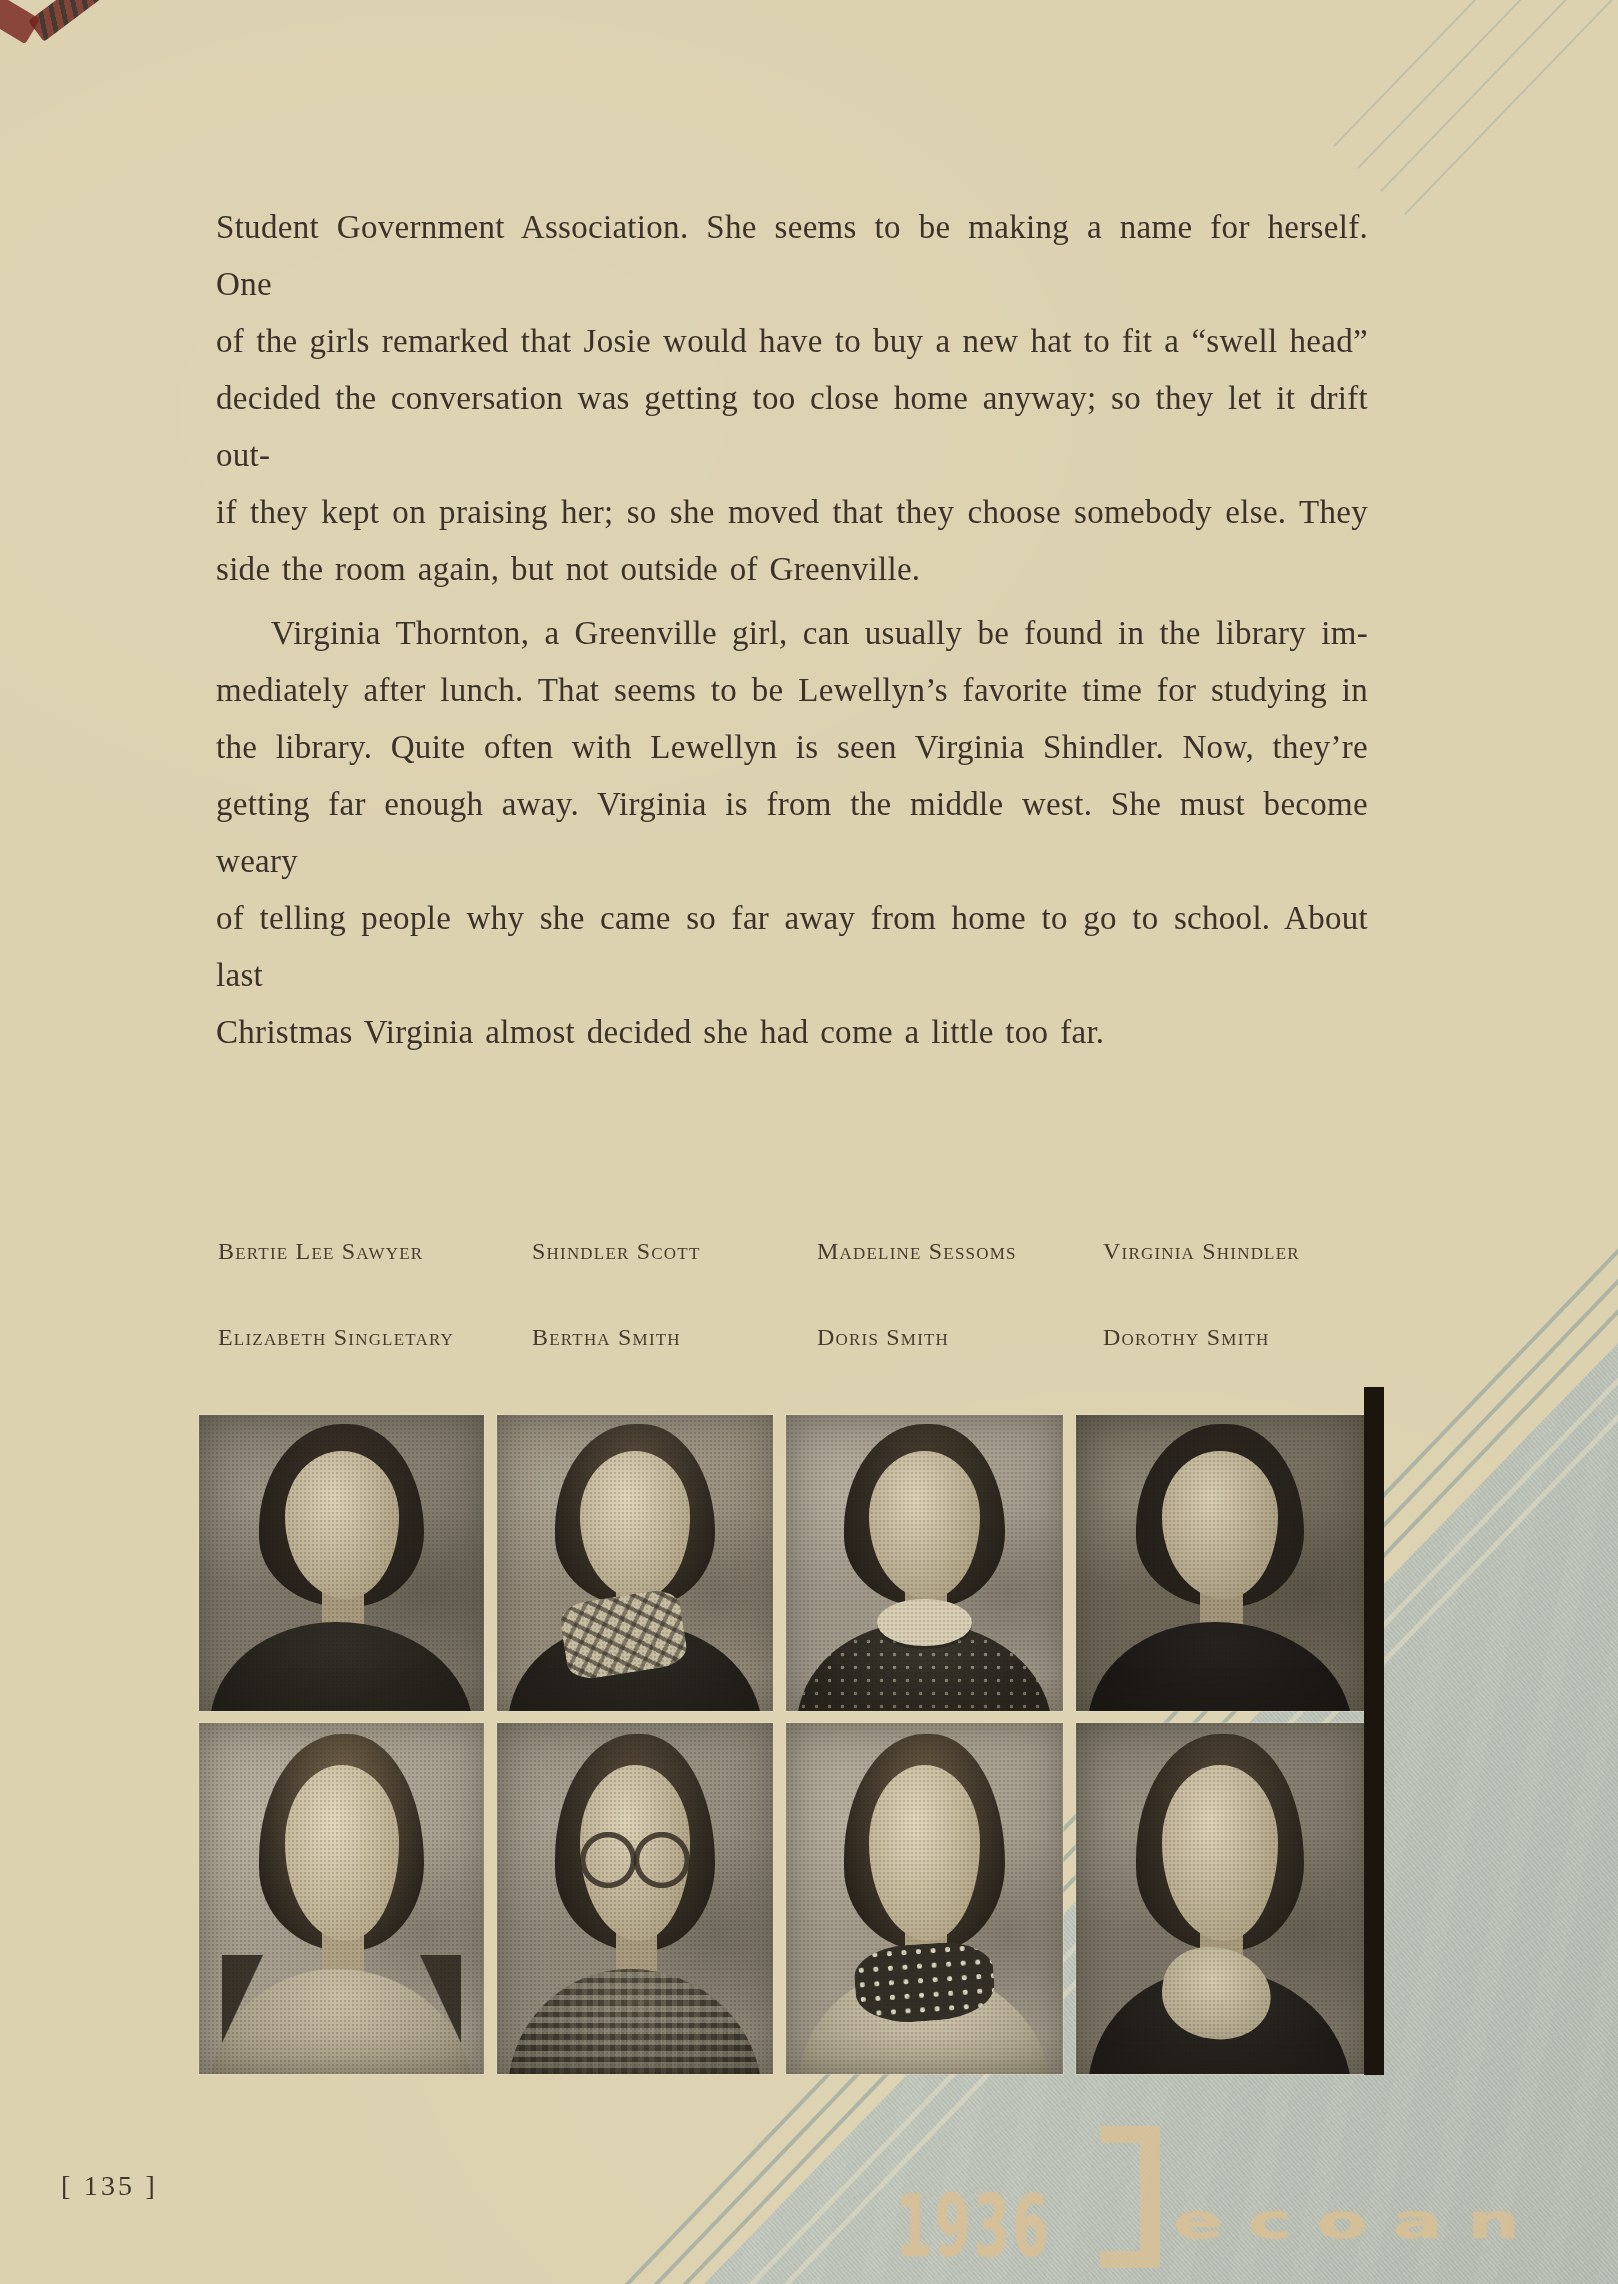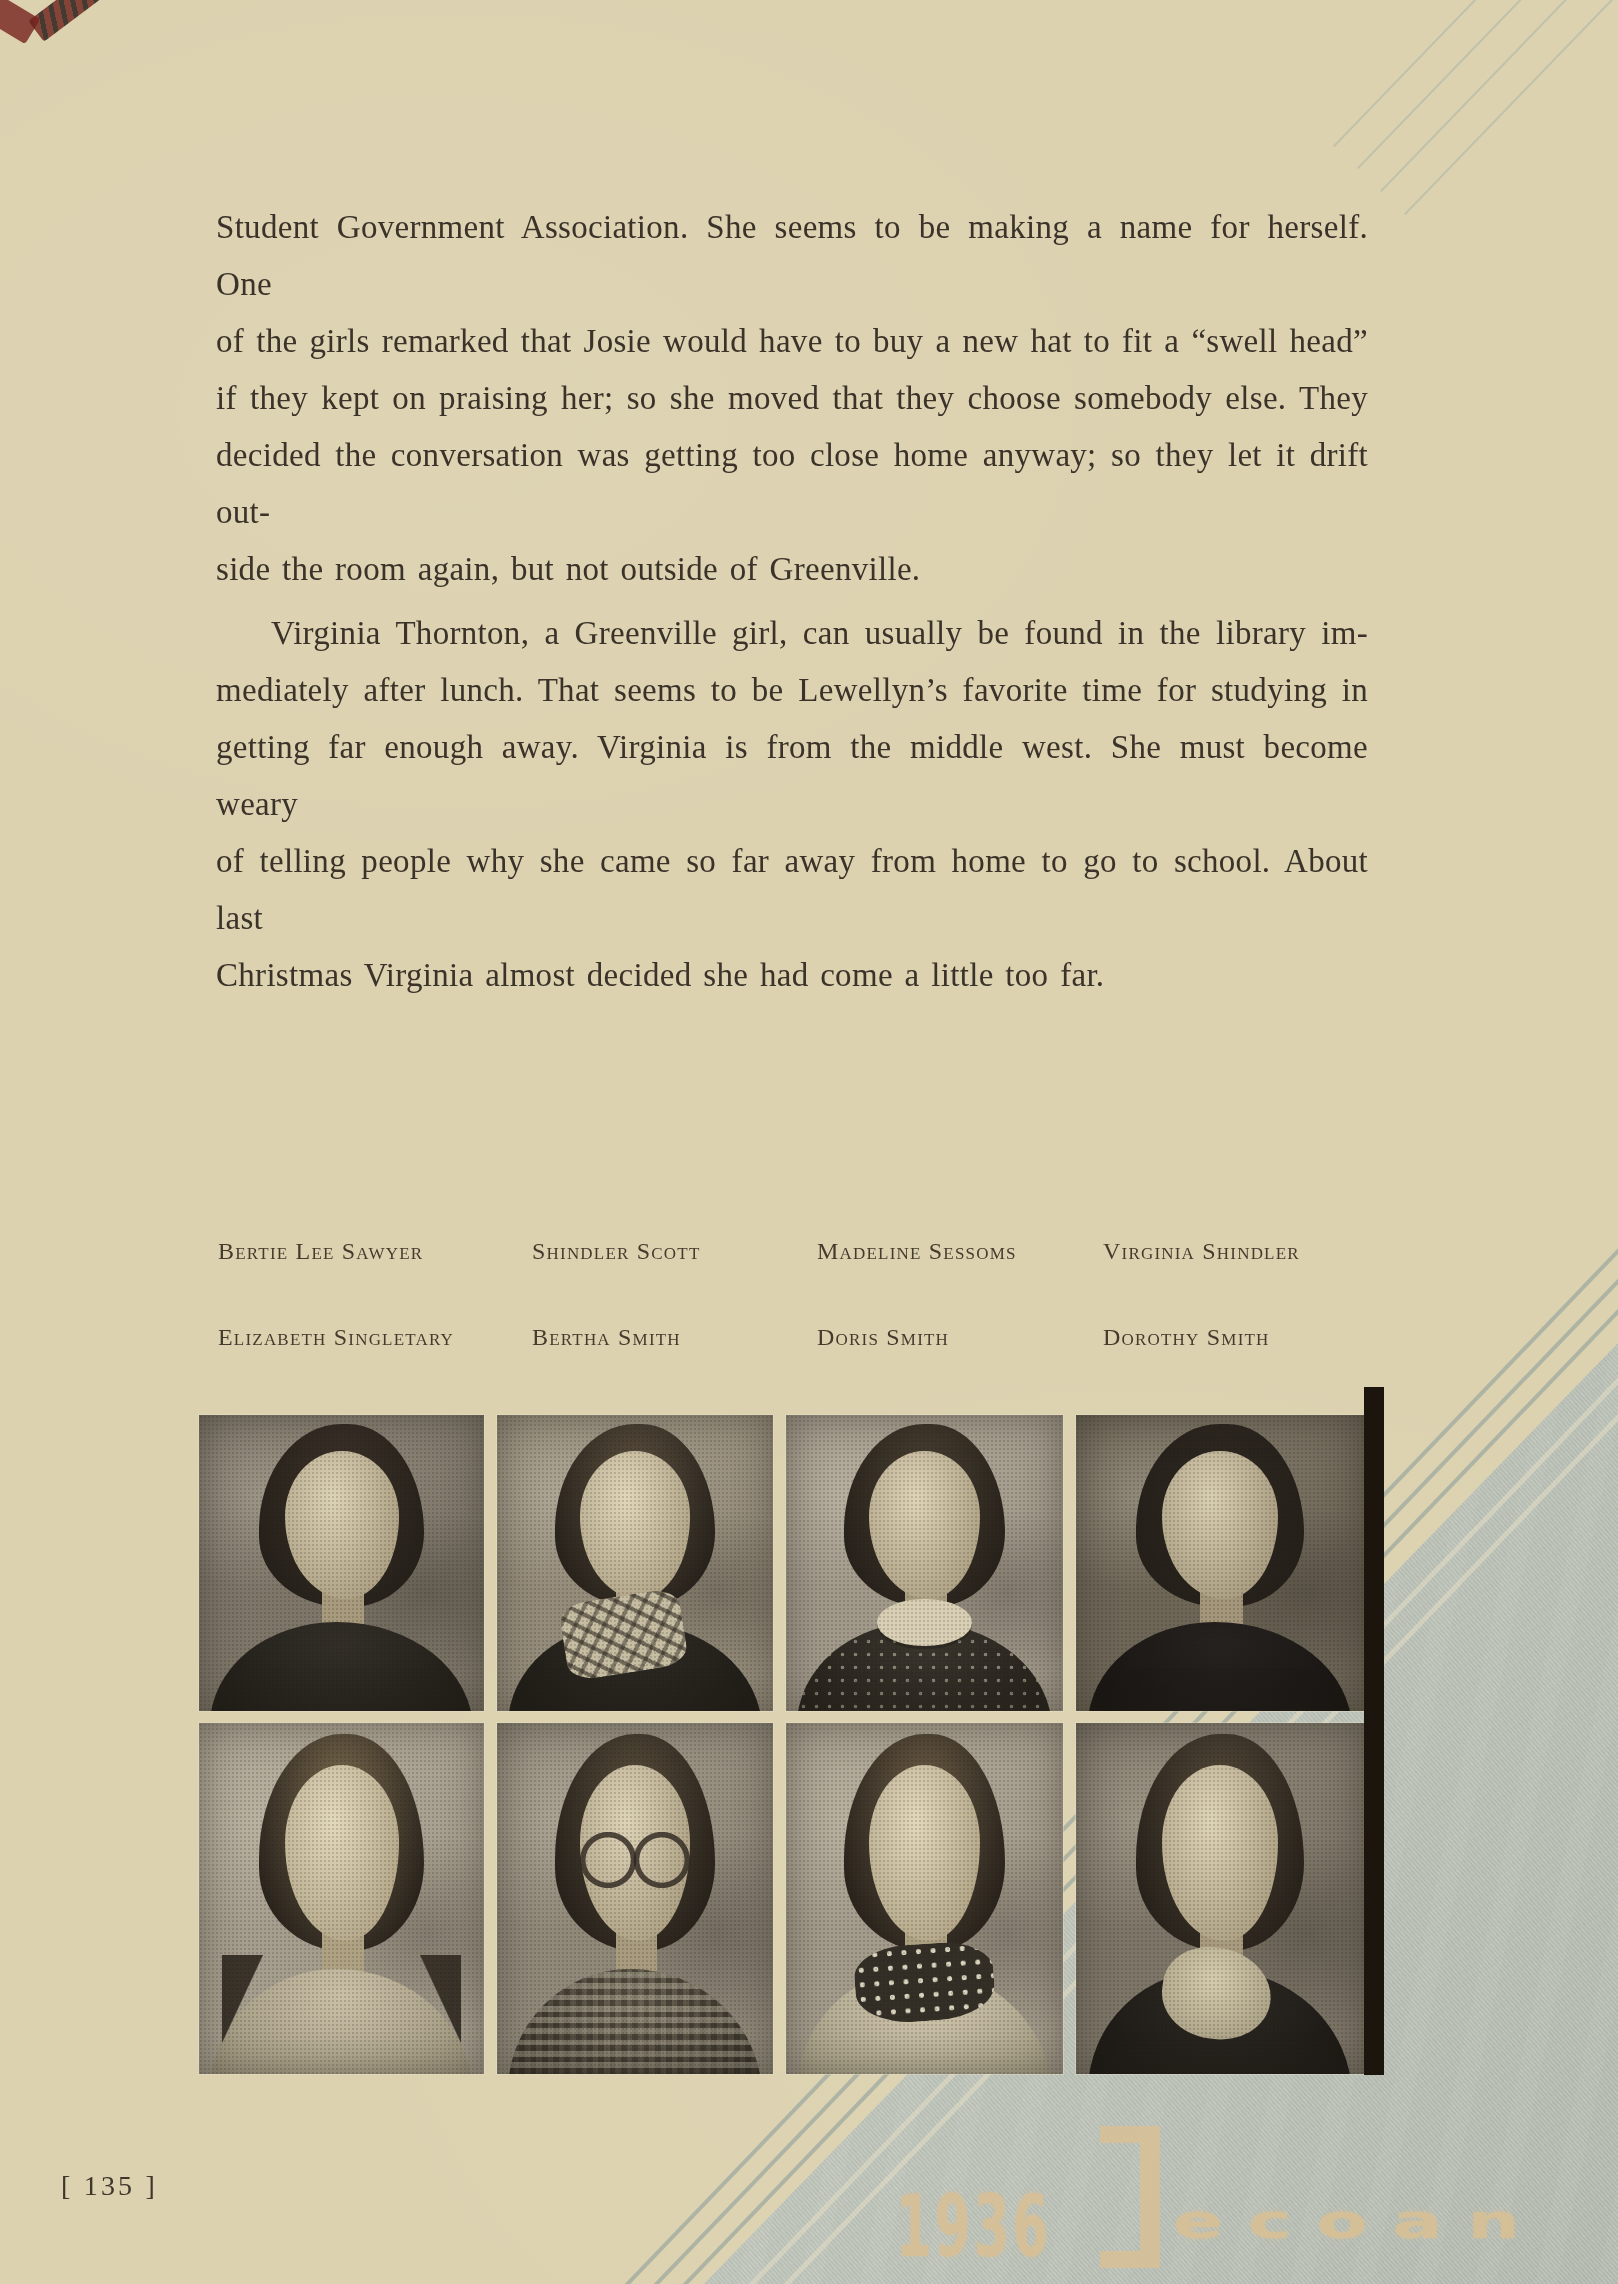--- a/index.html
+++ b/index.html
@@ -174,27 +174,28 @@
   <div class="corner-mark-b"></div>
   <div class="tr-line" style="left:1282px; top:22.7px;"></div>
   <div class="tr-line" style="left:1306px; top:45px;"></div>
   <div class="tr-line" style="left:1329px; top:68px;"></div>
   <div class="tr-line" style="left:1353px; top:91px;"></div>
 
   <div class="text-block">
     <div class="para1">
       <div class="tline jline">Student Government Association. She seems to be making a name for herself. One</div>
       <div class="tline jline">of the girls remarked that Josie would have to buy a new hat to fit a “swell head”</div>
+      <div class="tline jline">decided the conversation was getting too close home anyway; so they let it drift out-</div>
       <div class="tline jline">if they kept on praising her; so she moved that they choose somebody else. They</div>
-      <div class="tline jline">decided the conversation was getting too close home anyway; so they let it drift out-</div>
       <div class="tline lastline">side the room again, but not outside of Greenville.</div>
     </div>
     <div class="para2">
       <div class="tline jline">Virginia Thornton, a Greenville girl, can usually be found in the library im-</div>
       <div class="tline jline">mediately after lunch. That seems to be Lewellyn’s favorite time for studying in</div>
+      <div class="tline jline">the library. Quite often with Lewellyn is seen Virginia Shindler. Now, they’re</div>
       <div class="tline jline">getting far enough away. Virginia is from the middle west. She must become weary</div>
       <div class="tline jline">of telling people why she came so far away from home to go to school. About last</div>
       <div class="tline lastline">Christmas Virginia almost decided she had come a little too far.</div>
     </div>
   </div>
 
   <span class="roster-name" style="left:218px; top:1233px;">Bertie Lee Sawyer</span>
   <span class="roster-name" style="left:532px; top:1233px;">Shindler Scott</span>
   <span class="roster-name" style="left:817px; top:1233px;">Madeline Sessoms</span>
   <span class="roster-name" style="left:1103px; top:1233px;">Virginia Shindler</span>

